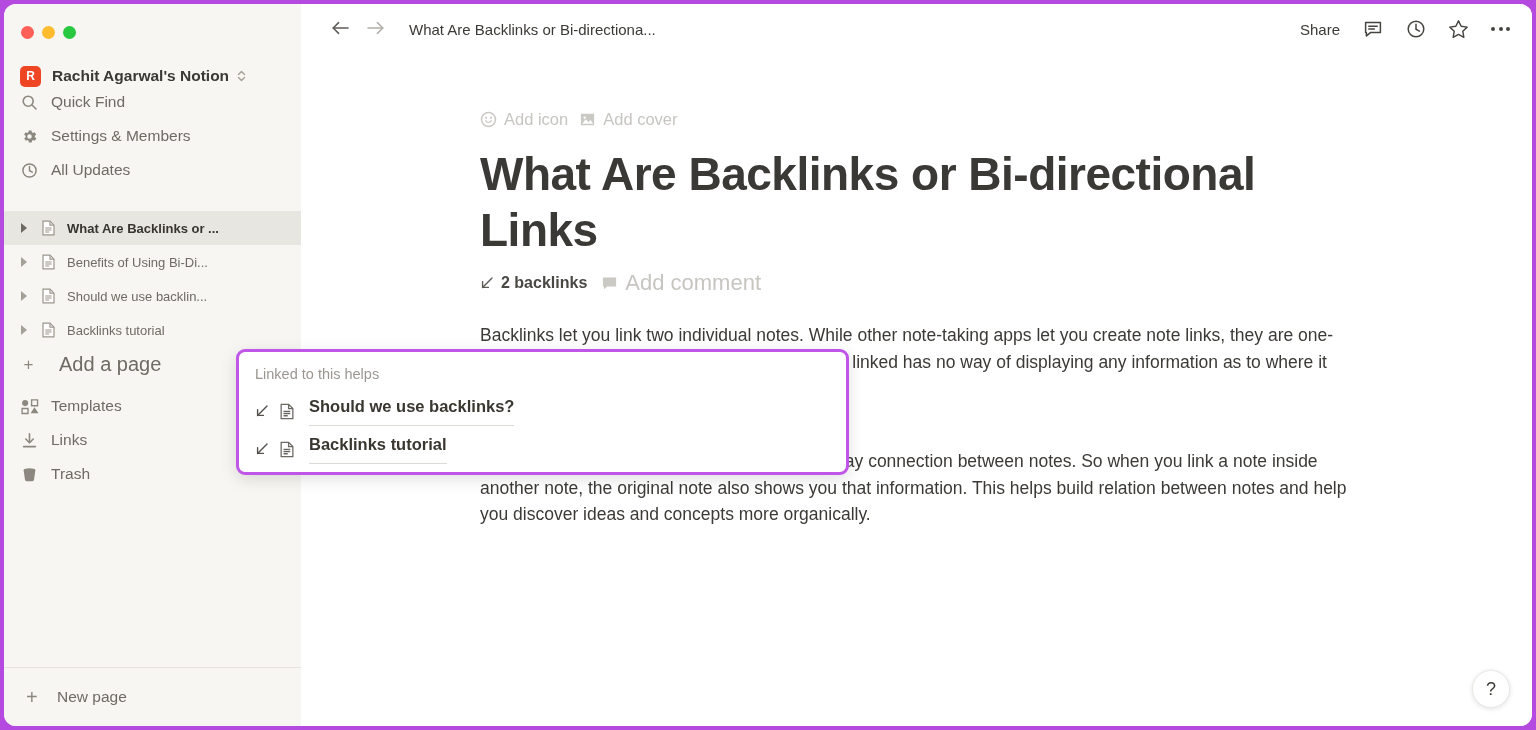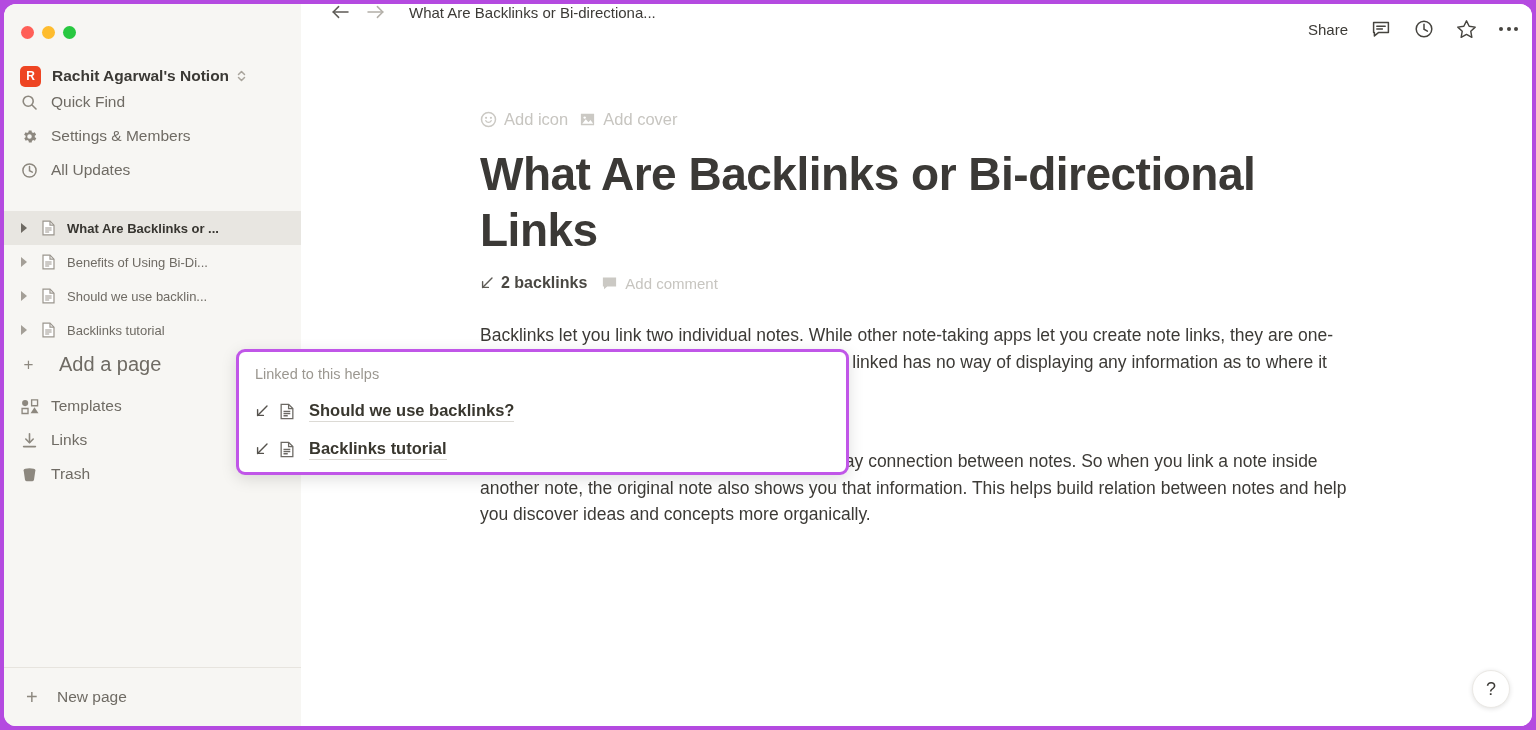--- a/index.html
+++ b/index.html
@@ -200,21 +200,22 @@
     flex: 1;
     position: relative;
     background: #fff;
     height: 100%;
     overflow: hidden;
   }
 
   .topbar {
     height: 50px;
     display: flex;
-    padding: 0 14px 0 26px;
+    align-items: center;
+    padding: 0 22px 0 26px;
   }
   .nav-arrow {
     font-size: 19px;
     color: #5d5a55;
     cursor: pointer;
     line-height: 1;
     padding: 0 4px;
   }
   .nav-arrow.fwd { color: #b3afa8; margin-left: 8px; }
   .crumb {
@@ -298,21 +299,21 @@
     font-weight: 700;
     color: #4a4843;
   }
   .backlinks-btn .ar { color: #5e5b56; font-size: 14px; display:flex; }
   .addcomment-btn {
     display: flex;
     align-items: center;
     gap: 7px;
     cursor: pointer;
   }
-  .addcomment-btn .t { font-size: 15px; color: #c7c5c0; }
+  .addcomment-btn .t { font-size: 22px; color: #c7c5c0; }
   .addcomment-btn .ic { color: #cbc9c4; display: flex; }
 
   .para {
     font-size: 17.5px;
     line-height: 1.52;
     color: #3c3a36;
     max-width: 872px;
     margin-top: 26px;
   }
   .para.second { margin-top: 46px; }
@@ -345,21 +346,21 @@
     cursor: pointer;
   }
   .pop-item .ar { color: #55524d; font-size: 14px; width: 17px; display:flex; }
   .pop-item .di { width: 18px; margin-left: 7px; color: #6c6964; display:flex; align-items:center; }
   .pop-item .t {
     font-size: 16.5px;
     font-weight: 700;
     color: #39372f;
     margin-left: 12px;
     border-bottom: 1.5px solid #dcdad5;
-    padding-bottom: 1px;
+    padding-bottom: 9px;
   }
 
   
   .help-btn {
     position: absolute;
     right: 22px;
     bottom: 18px;
     width: 38px; height: 38px;
     border-radius: 50%;
     background: #fff;

